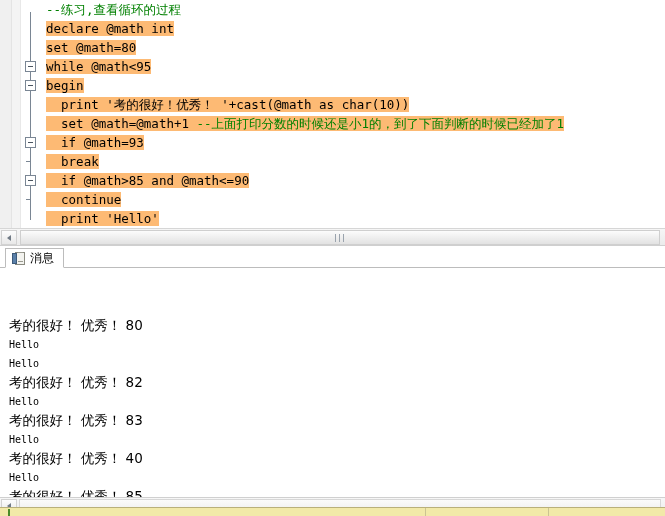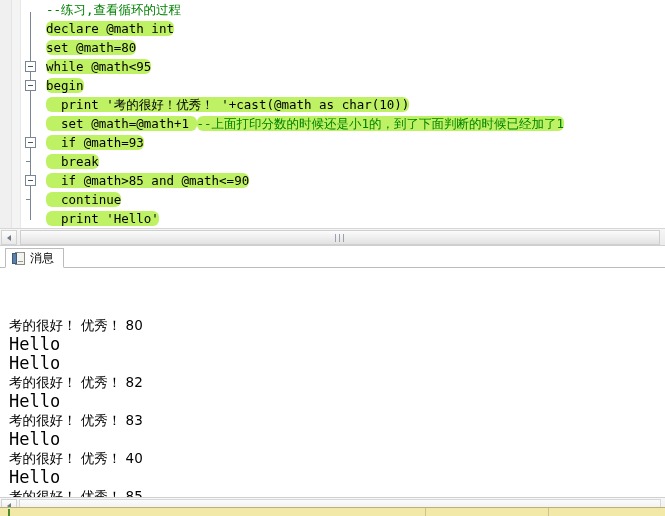--- a/index.html
+++ b/index.html
@@ -102,21 +102,21 @@
     white-space: pre;
     color: #000000;
   }
   .code-line {
     height: 19px;
     line-height: 19px;
     white-space: pre;
     position: relative;
     margin-left: 6px;
   }
-  .sel { background: #bef264; border-radius: 6px; }
+  .sel { background: #fdba74; }
   .cmt { color: #008000; }
   .seg { display: inline; }
 
   
   .h-scroll {
     position: absolute;
     left: 0;
     top: 228px;
     width: 665px;
     height: 18px;
@@ -246,21 +246,21 @@
     width: 665px;
     height: 229px;
     background: #ffffff;
     overflow: hidden;
     padding-left: 9px;
     box-sizing: border-box;
     margin-top: 48px;
   }
   .msg-line {
     font-family: "DejaVu Sans Mono", "Liberation Mono", monospace;
-    font-size: 17px;
+    font-size: 10px;
     line-height: 19px;
     height: 19px;
     white-space: pre;
     color: #000000;
   }
   .msg-line.cjk {
     font-family: "DejaVu Sans", "Liberation Sans", sans-serif;
     font-size: 13.5px;
   }
 

